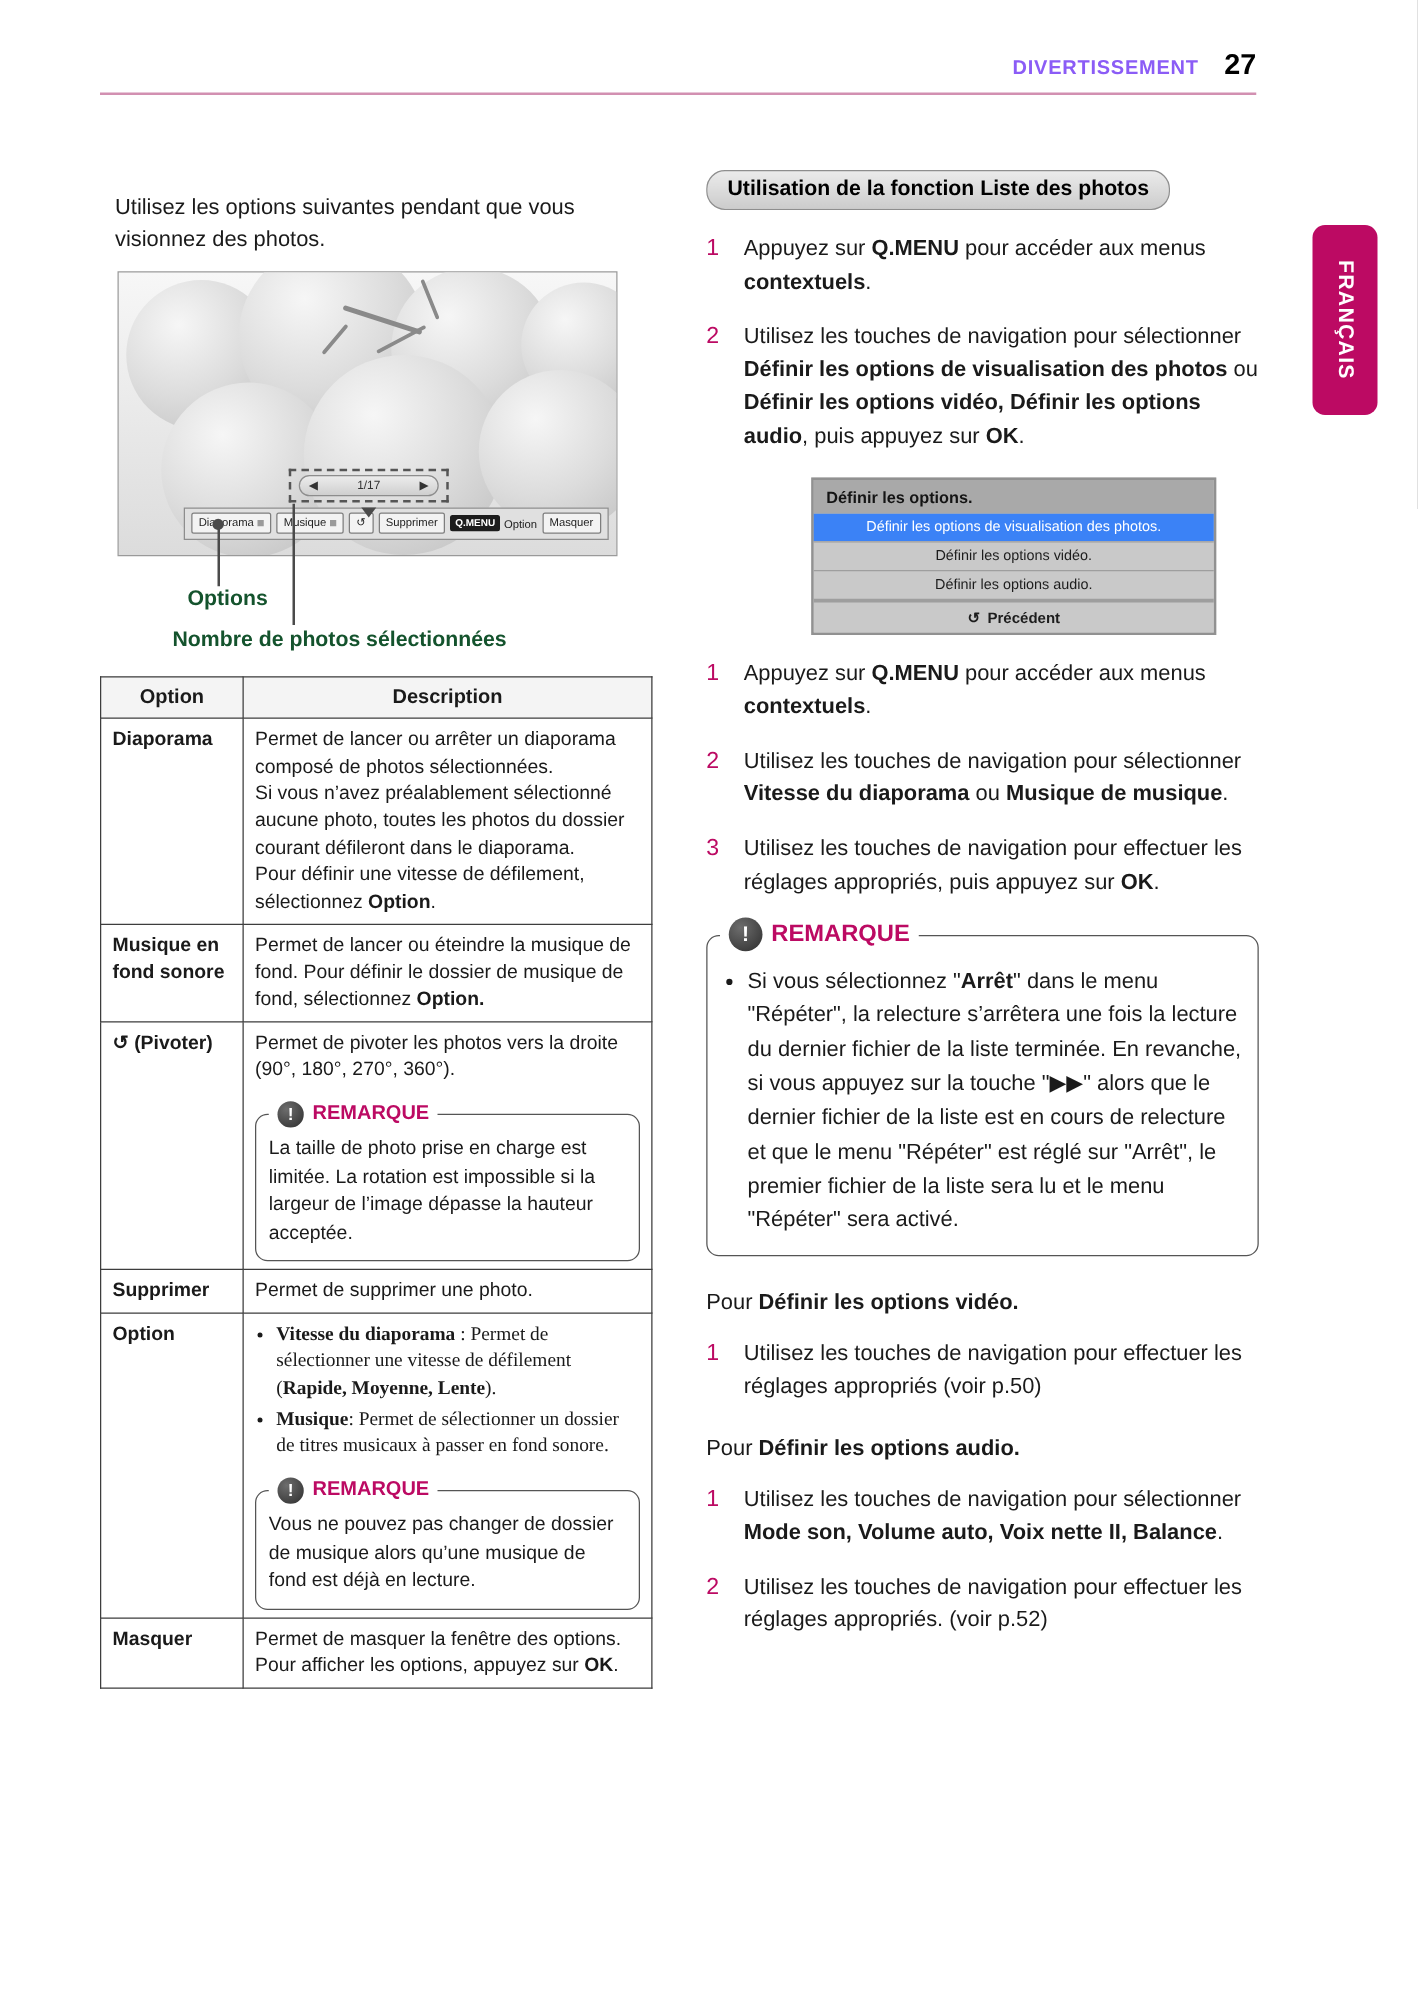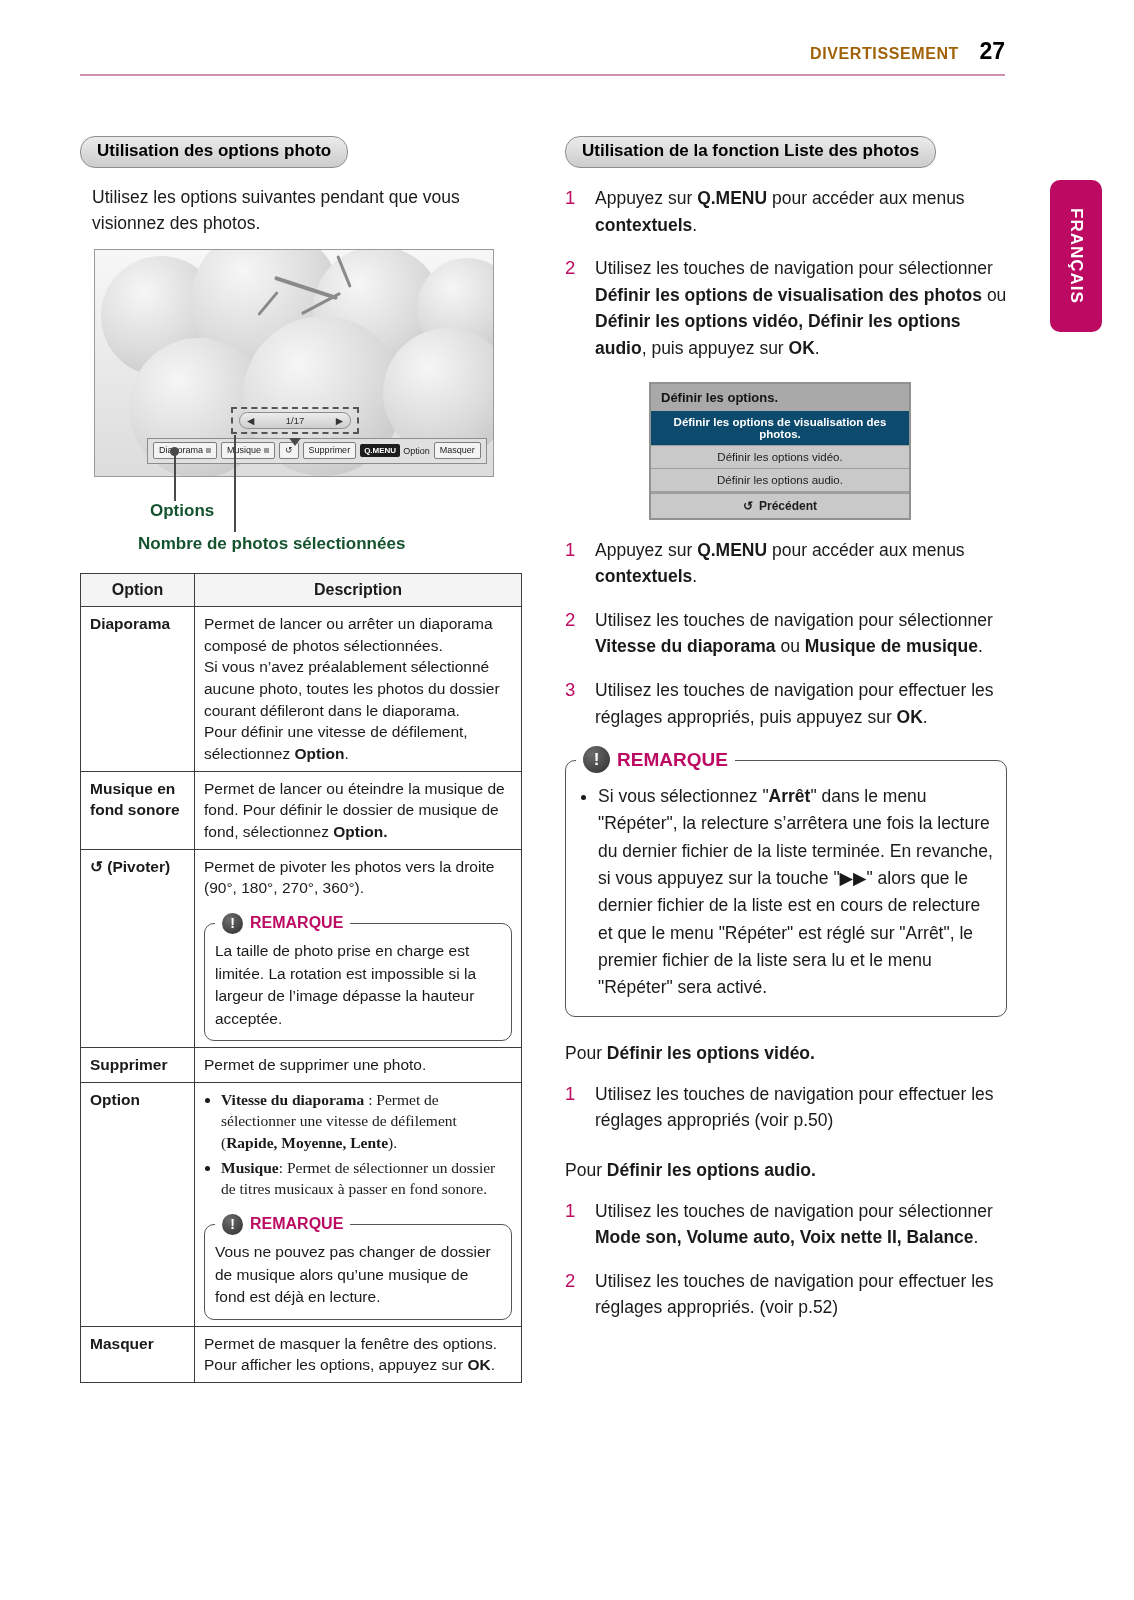--- a/index.html
+++ b/index.html
@@ -4,21 +4,21 @@
 <style>
   :root { --accent:#bc0a63; --rule:#d290b1; }
   * { box-sizing: border-box; }
   body { margin:0; background:#888; }
   .page { position:relative; width:1134px; height:1600px; background:#fff;
           font-family:"Liberation Sans", sans-serif; color:#1a1a1a; overflow:hidden; margin:0 auto; }
   .b { font-weight:bold; }
 
   
   .hdr { position:absolute; top:38px; left:80px; width:925px; text-align:right; }
-  .hdr .sect { color:#a16207; font-weight:bold; font-size:16px; letter-spacing:.6px; }
+  .hdr .sect { color:#8b5cf6; font-weight:bold; font-size:16px; letter-spacing:.6px; }
   .hdr .pg { color:#000; font-weight:bold; font-size:23px; margin-left:16px; }
   .hdr-rule { position:absolute; top:74px; left:80px; width:925px; height:2px; background:var(--rule); }
 
   .lang-tab { position:absolute; top:180px; right:32px; width:52px; height:152px; background:var(--accent);
               border-radius:10px; color:#fff; font-weight:bold; font-size:17px; letter-spacing:1px;
               writing-mode:vertical-rl; display:flex; align-items:center; justify-content:center; }
 
   .col { position:absolute; top:136px; width:442px; }
   .col-left  { left:80px; }
   .col-right { left:565px; }
@@ -98,44 +98,43 @@
   .note-lg ul { margin:0; padding-left:22px; }
   .note-lg li { font-size:17.5px; line-height:1.56; }
 
   
   .step { display:flex; gap:17px; margin-top:17px; }
   .step .num { color:var(--accent); font-size:18.5px; line-height:1.4; width:13px; flex:0 0 auto; }
   .step .body { font-size:17.5px; line-height:1.52; }
   .pour { margin-top:26px; font-size:17.5px; }
 
   
-  .menu { width:262px; margin:20px 0 0 84px; border:2px solid #919191; background:#c9c9c9; }
+  .menu { width:324px; margin:20px 0 0 84px; border:2px solid #919191; background:#c9c9c9; }
   .menu-title { background:#a9a9a9; color:#141414; font-weight:bold; font-size:13px; padding:6px 10px; }
   .menu-item { background:#c9c9c9; color:#1d1d1d; font-size:11.5px; text-align:center; padding:5px 4px;
                border-top:1px solid #9e9e9e; }
-  .menu-item.sel { background:#0c4a6e; color:#fff; font-weight:bold; border-top:none; }
+  .menu-item.sel { background:#3b82f6; color:#fff; font-weight:normal; border-top:none; }
   .menu-back { background:#c9c9c9; font-size:12px; font-weight:bold; color:#1d1d1d; display:flex;
                justify-content:center; align-items:center; gap:6px; padding:5px; border-top:3px solid #9e9e9e; }
   .back-ic { font-weight:bold; }
 </style>
 </head>
 <body>
 
 <div class="page">
 
   <div class="hdr">
     <span class="sect">DIVERTISSEMENT</span>
     <span class="pg">27</span>
   </div>
   <div class="hdr-rule"></div>
 
   <div class="lang-tab">FRANÇAIS</div>
 
   <section class="col col-left">
-    <div class="pill">Utilisation des options photo</div>
     <p class="intro">Utilisez les options suivantes pendant que vous visionnez des photos.</p>
 
     <div class="figure">
       <div class="photo">
         <div class="t t1"></div>
         <div class="t t2"></div>
         <div class="t t3"></div>
         <div class="t t4"></div>
         <div class="t t5"></div>
         <div class="t t6"></div>

